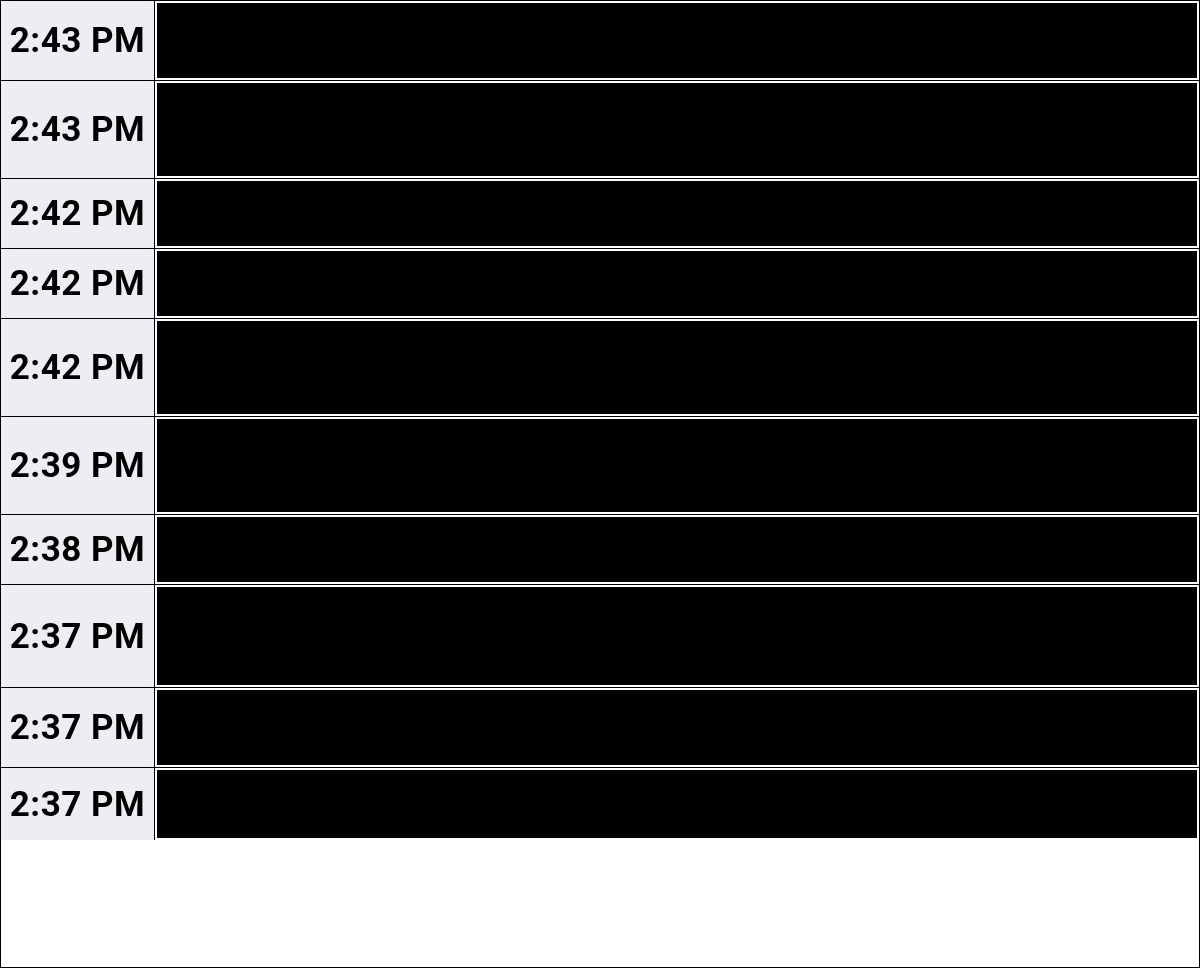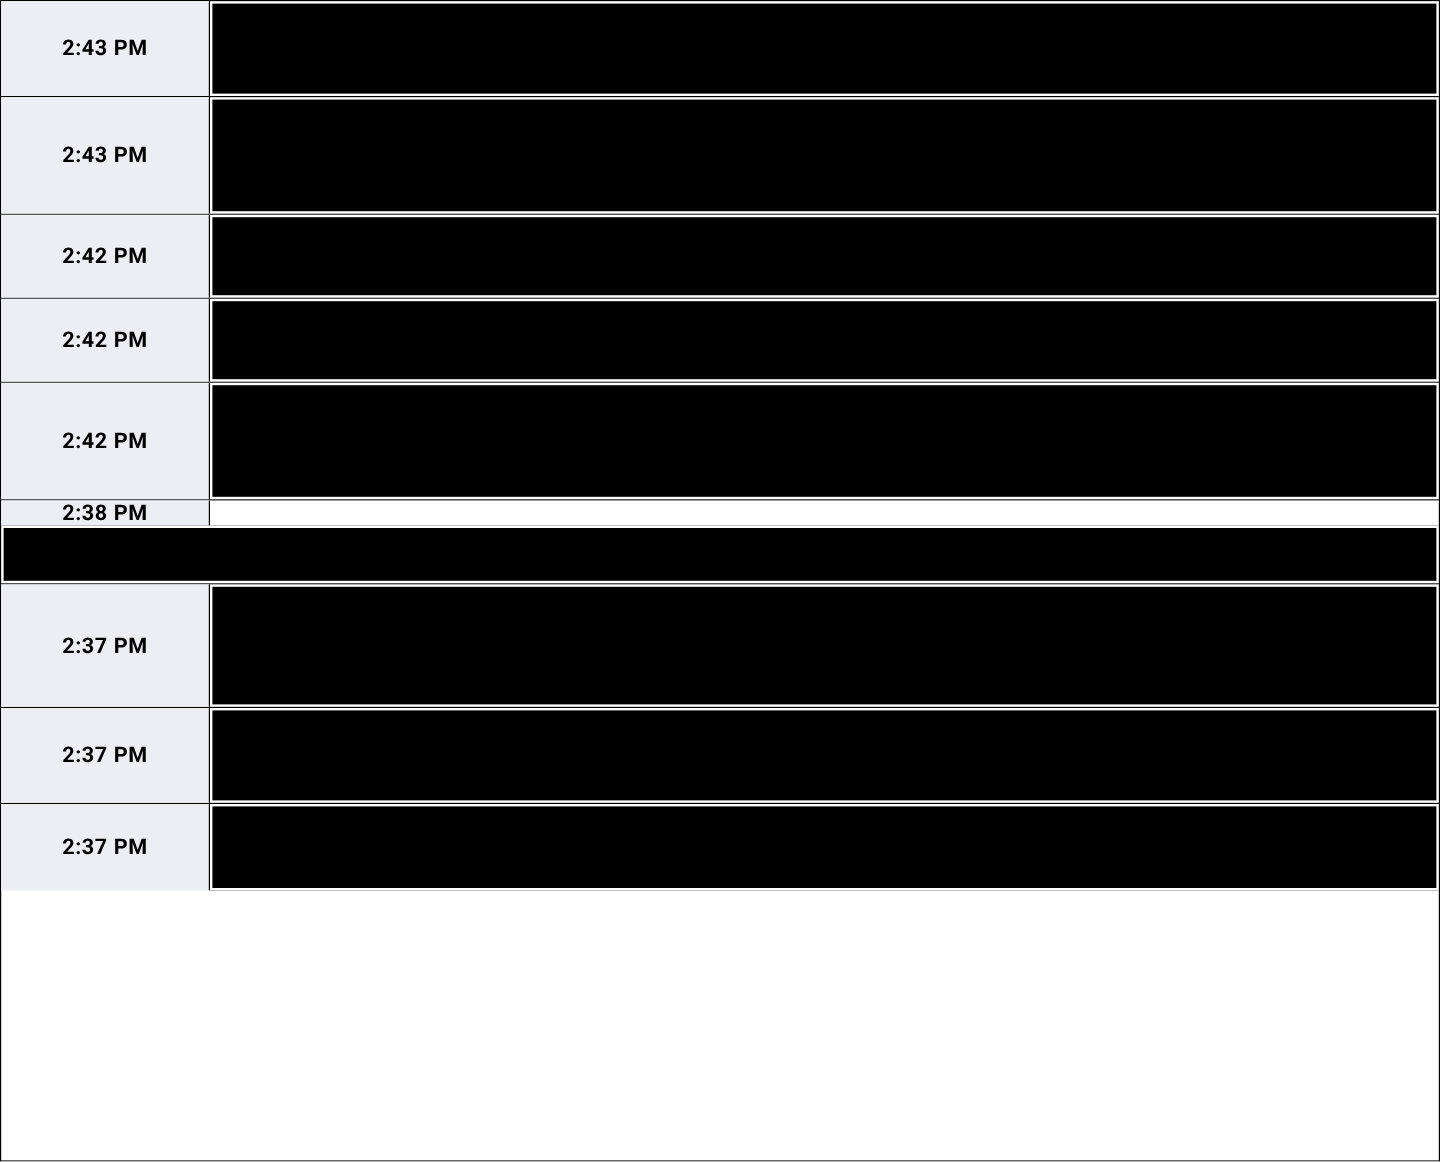--- a/index.html
+++ b/index.html
@@ -23,29 +23,29 @@
     }
     .row {
       display: flex;
       border-bottom: 1px solid #000;
       flex: 0 0 auto;
     }
     .row:last-child {
       border-bottom: none;
     }
     .time-cell {
-      width: 174px;
+      width: 154px;
       background: #eceef3;
       display: flex;
       align-items: center;
       justify-content: center;
       font-weight: 700;
       color: #000;
       border-right: 1px solid #000;
-      font-size: 18px;
+      font-size: 35px;
       letter-spacing: 0.5px;
     }
     .content-cell {
       flex: 1;
       background: #000000;
       border: 2px solid #fff;
       margin: 0;
     }
   </style>
 </head>
@@ -65,21 +65,25 @@
       <div class="content-cell"></div>
     </div>
     <div class="row" style="height: 70px;">
       <div class="time-cell">2:42 PM</div>
       <div class="content-cell"></div>
     </div>
     <div class="row" style="height: 98px;">
       <div class="time-cell">2:42 PM</div>
       <div class="content-cell"></div>
     </div>
-    <div class="row" style="height: 70px; flex-direction: column;">
+    <div class="row" style="height: 98px;">
+      <div class="time-cell">2:39 PM</div>
+      <div class="content-cell"></div>
+    </div>
+    <div class="row" style="height: 70px;">
       <div class="time-cell">2:38 PM</div>
       <div class="content-cell"></div>
     </div>
     <div class="row" style="height: 103px;">
       <div class="time-cell">2:37 PM</div>
       <div class="content-cell"></div>
     </div>
     <div class="row" style="height: 80px;">
       <div class="time-cell">2:37 PM</div>
       <div class="content-cell"></div>

